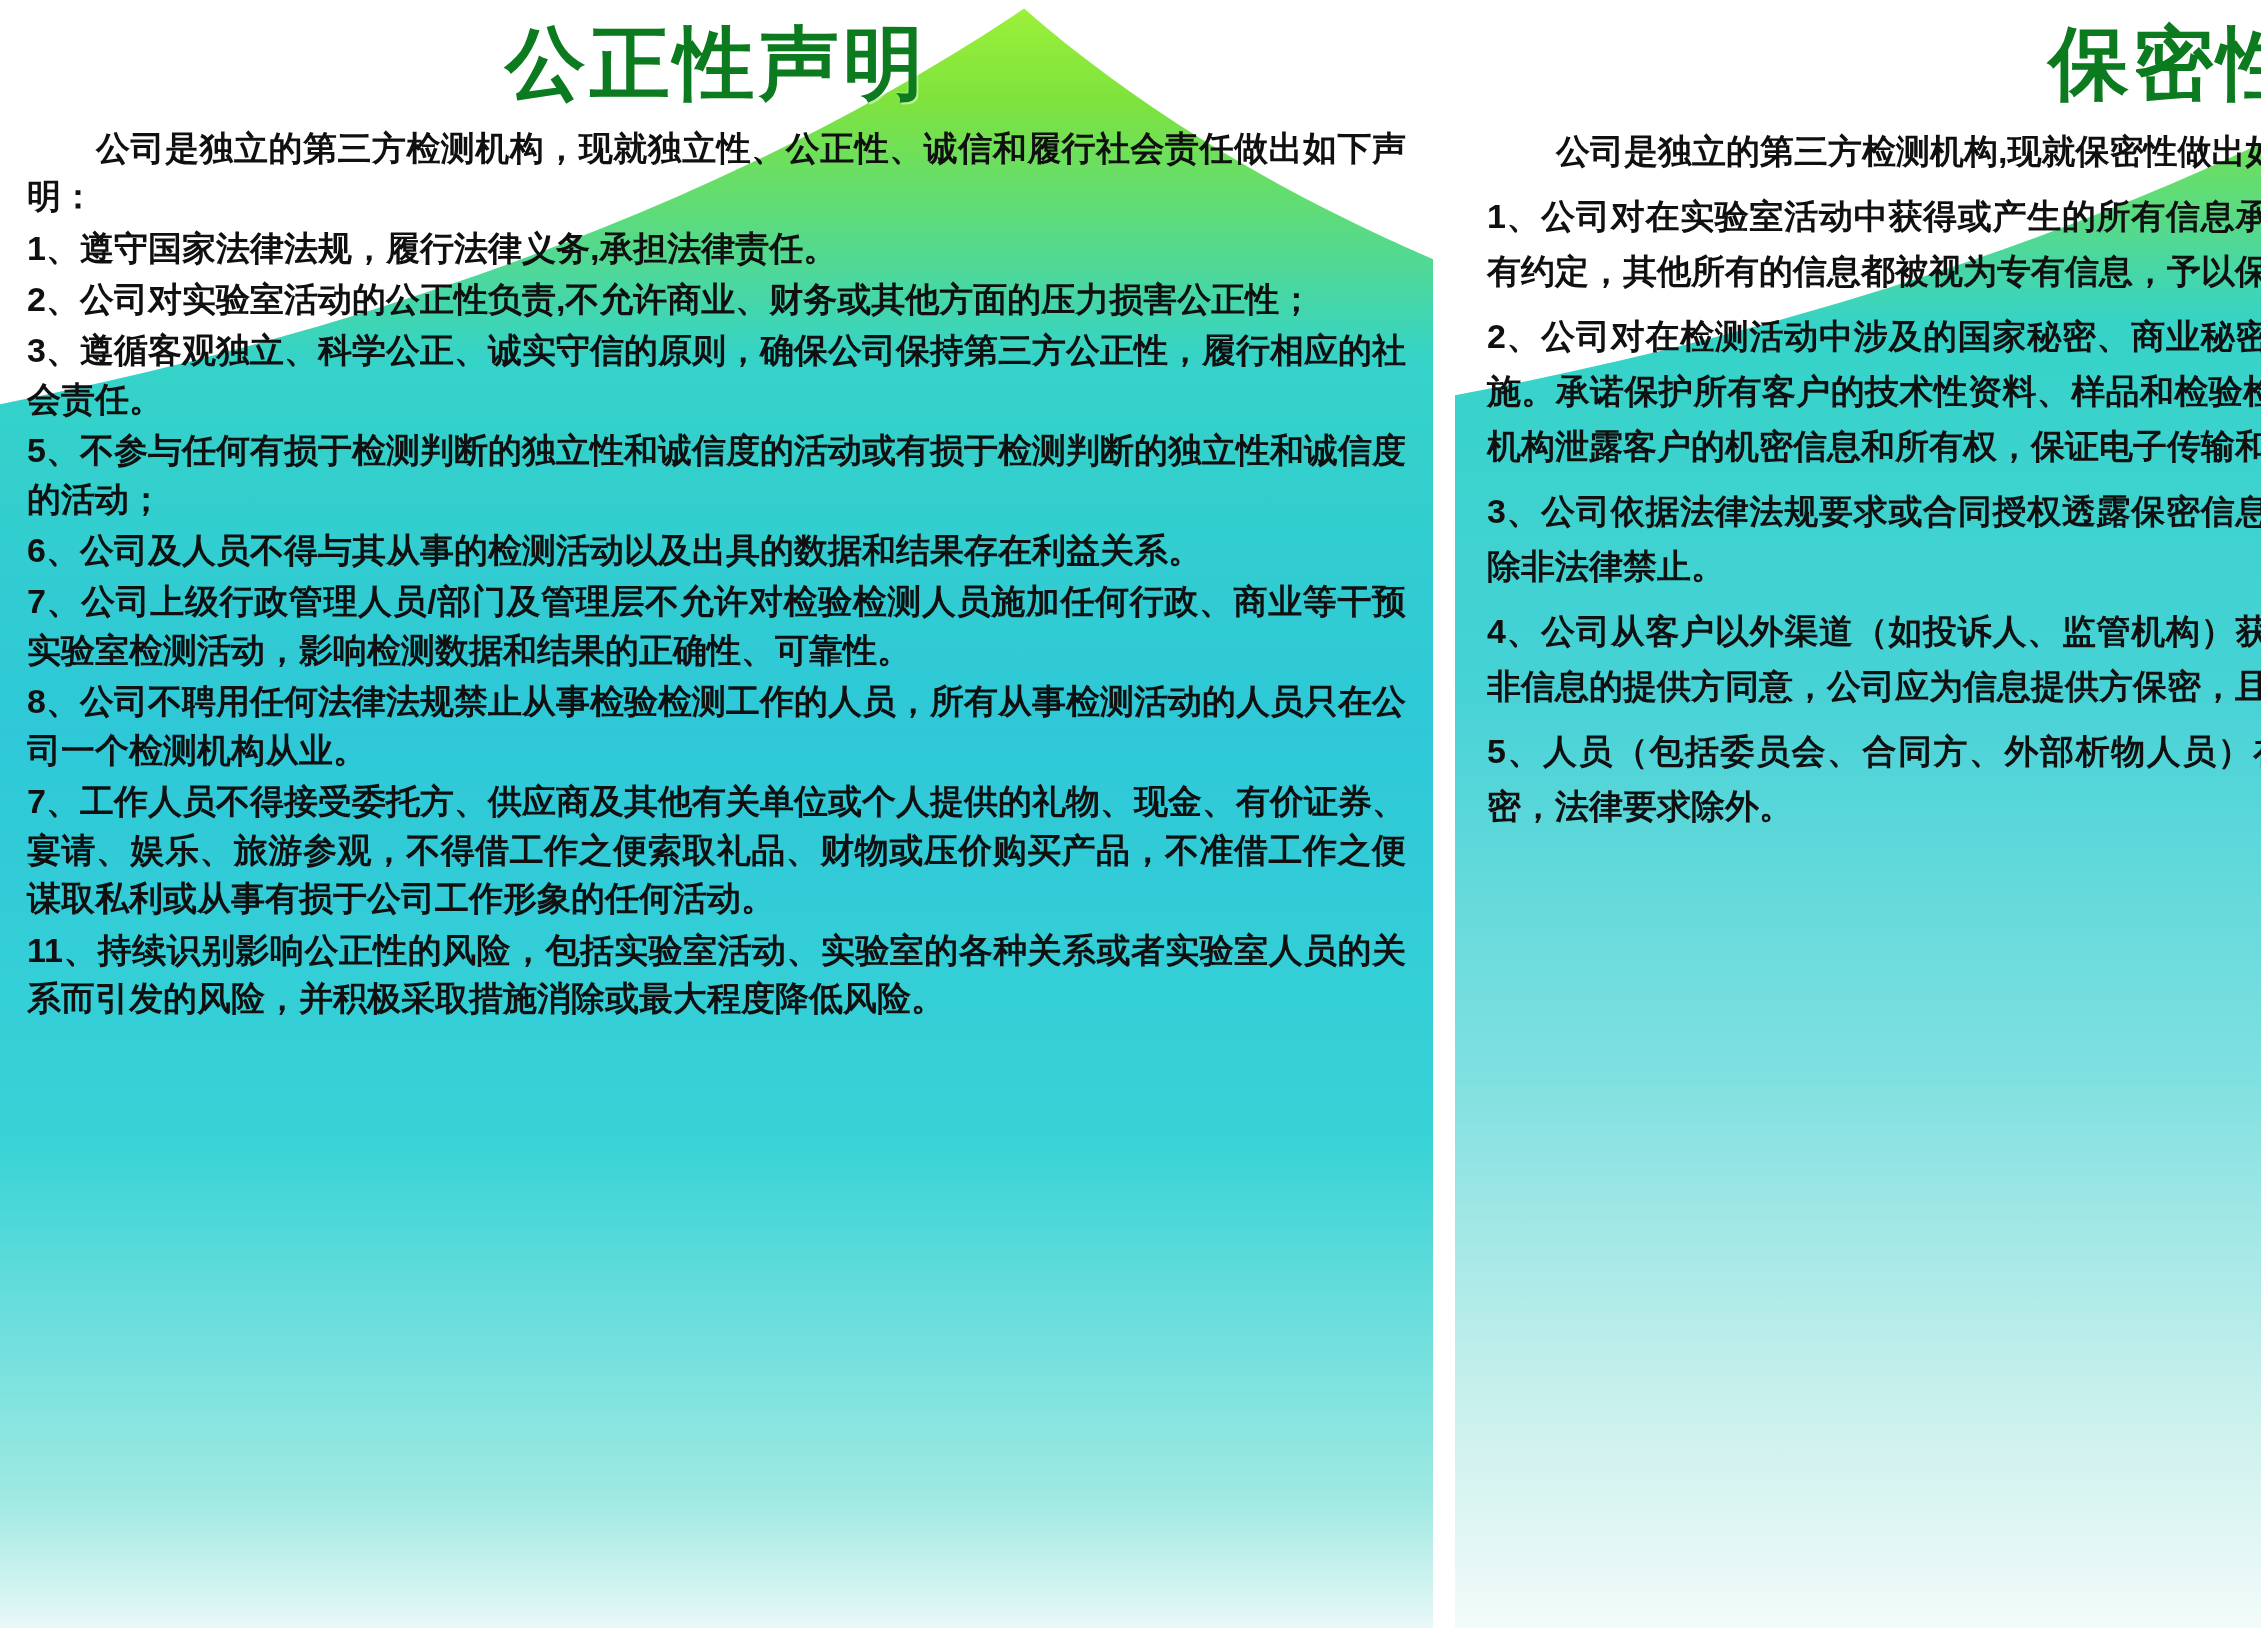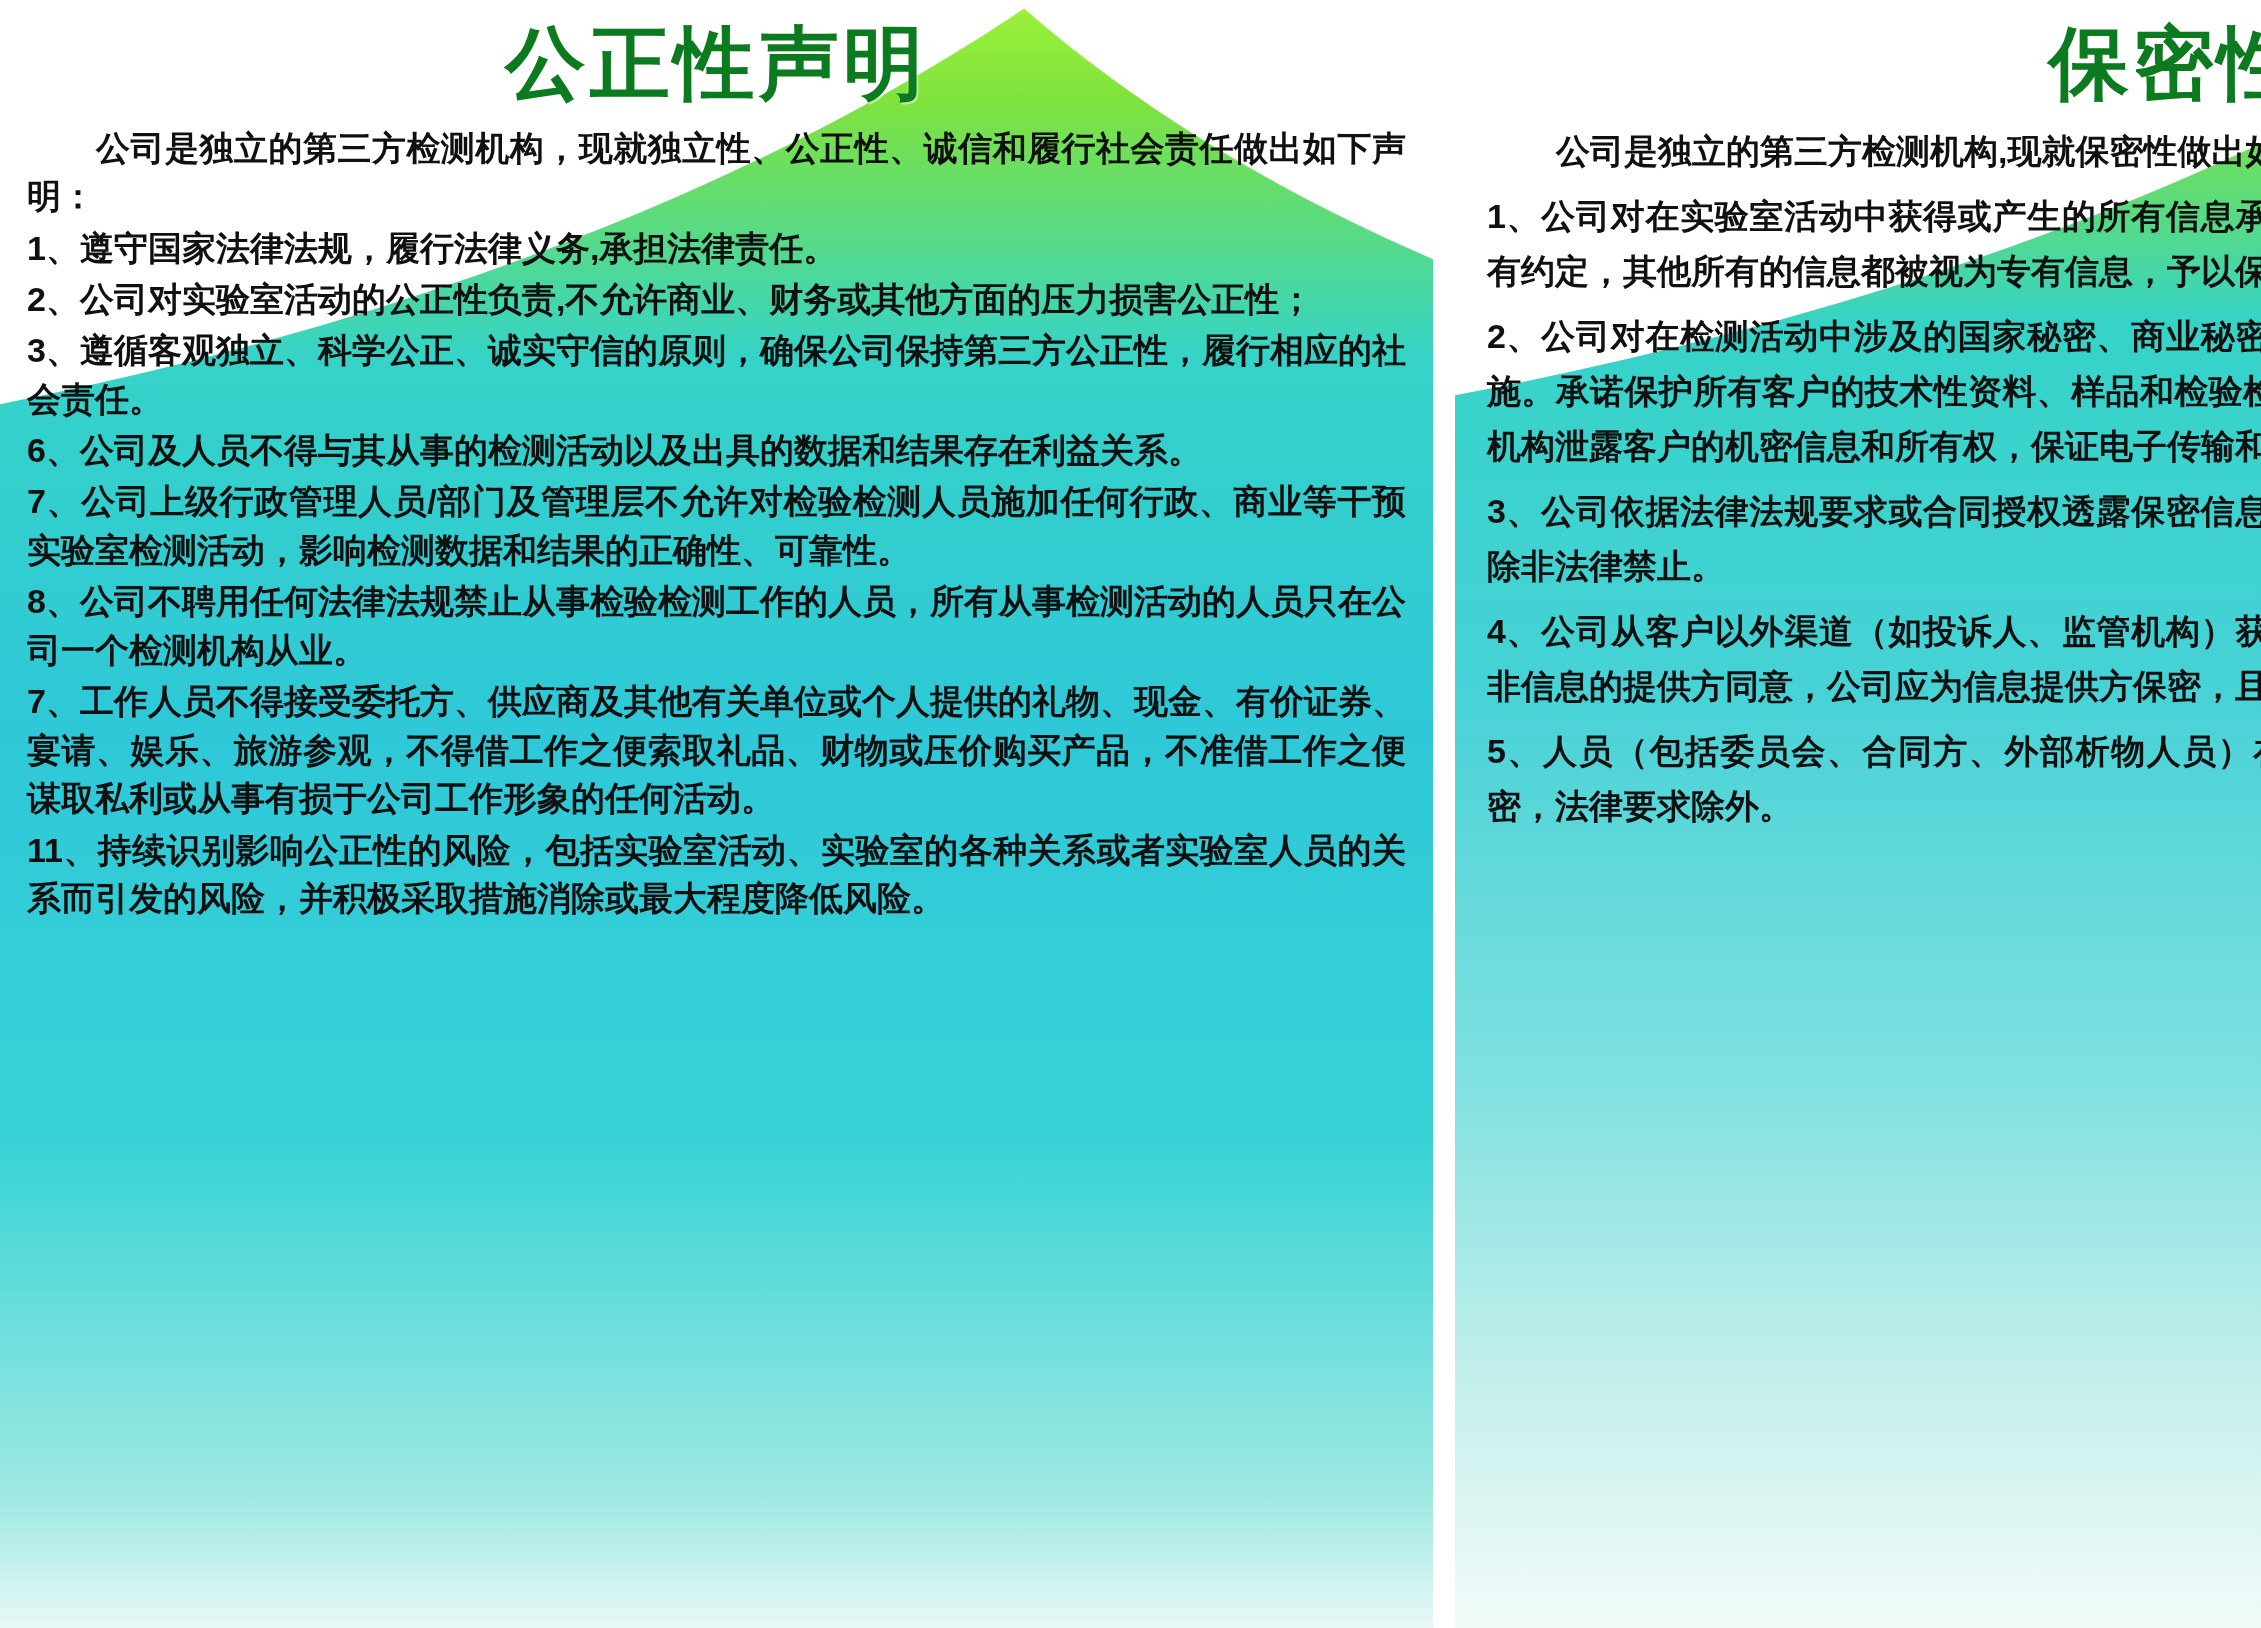--- a/index.html
+++ b/index.html
@@ -121,20 +121,21 @@
   <section class="panel panel-left">
     <div class="swoosh"></div>
     <div class="swoosh2"></div>
     <div class="content">
       <h1 class="title">公正性声明</h1>
       <div class="body-text">
         <p class="indent">公司是独立的第三方检测机构，现就独立性、公正性、诚信和履行社会责任做出如下声明：</p>
         <p>1、遵守国家法律法规，履行法律义务,承担法律责任。</p>
         <p>2、公司对实验室活动的公正性负责,不允许商业、财务或其他方面的压力损害公正性；</p>
         <p>3、遵循客观独立、科学公正、诚实守信的原则，确保公司保持第三方公正性，履行相应的社会责任。</p>
+        <p>5、不参与任何有损于检测判断的独立性和诚信度的活动或有损于检测判断的独立性和诚信度的活动；</p>
         <p>6、公司及人员不得与其从事的检测活动以及出具的数据和结果存在利益关系。</p>
         <p>7、公司上级行政管理人员/部门及管理层不允许对检验检测人员施加任何行政、商业等干预实验室检测活动，影响检测数据和结果的正确性、可靠性。</p>
         <p>8、公司不聘用任何法律法规禁止从事检验检测工作的人员，所有从事检测活动的人员只在公司一个检测机构从业。</p>
         <p>7、工作人员不得接受委托方、供应商及其他有关单位或个人提供的礼物、现金、有价证券、宴请、娱乐、旅游参观，不得借工作之便索取礼品、财物或压价购买产品，不准借工作之便谋取私利或从事有损于公司工作形象的任何活动。</p>
         <p>11、持续识别影响公正性的风险，包括实验室活动、实验室的各种关系或者实验室人员的关系而引发的风险，并积极采取措施消除或最大程度降低风险。</p>
       </div>
     </div>
   </section>
 
   <section class="panel panel-right">

